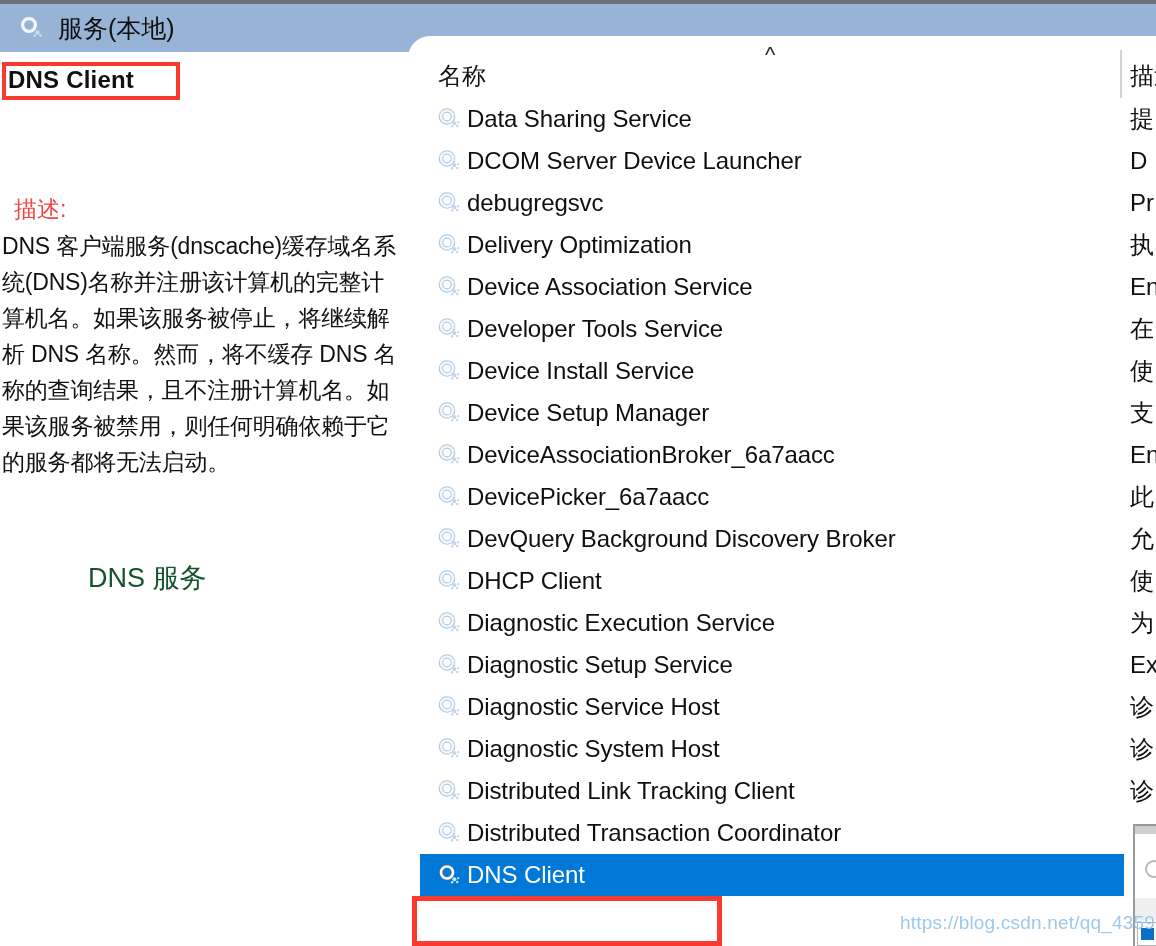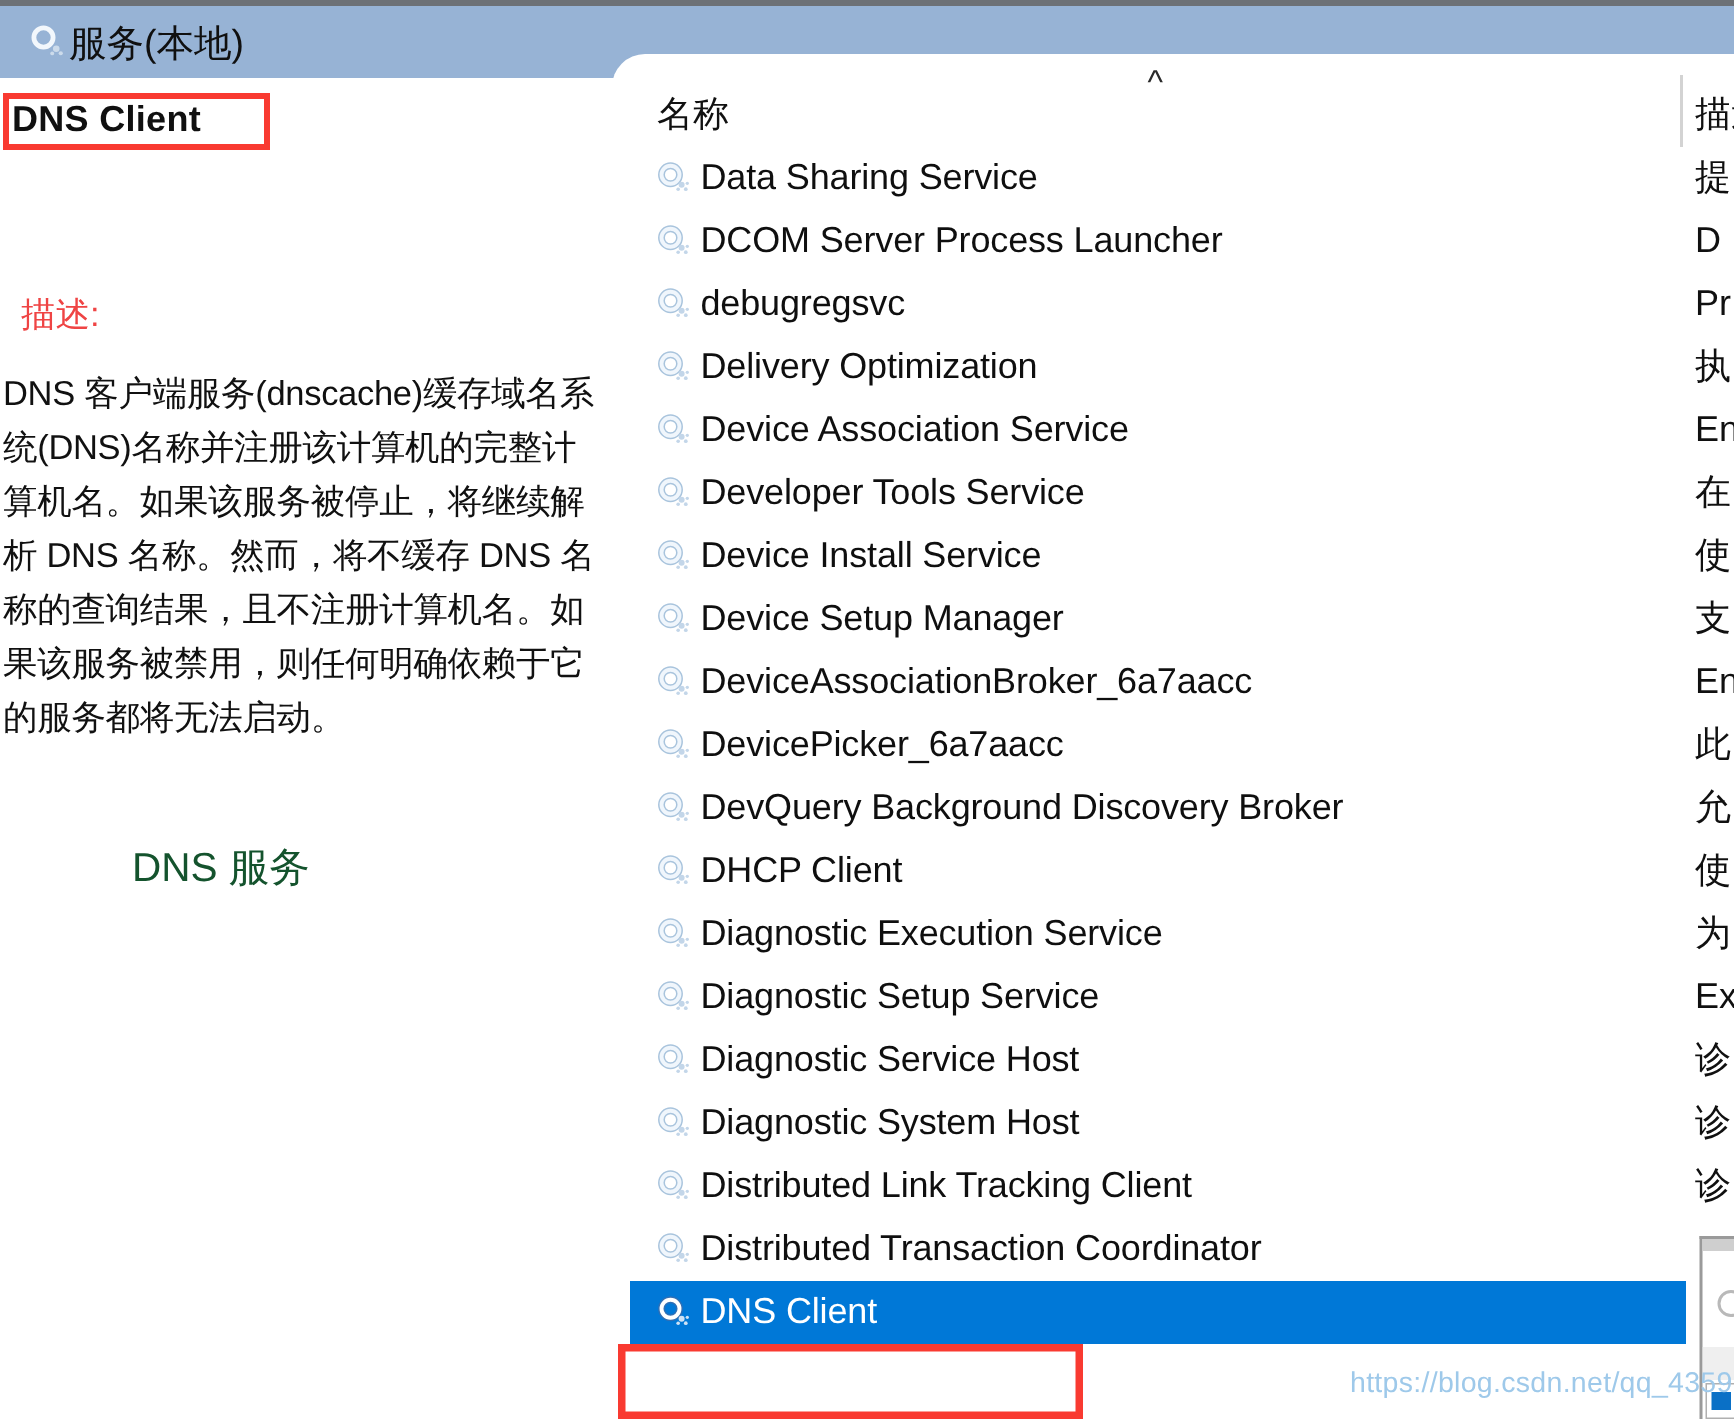--- a/index.html
+++ b/index.html
@@ -51,21 +51,21 @@
     display: flex;
     align-items: center;
     padding-left: 16px;
     box-sizing: border-box;
   }
   .header-title {
     font-size: 25px;
     color: #101010;
     font-weight: 400;
     letter-spacing: 0px;
-    margin-left: 0;
+    margin-left: 12px;
     white-space: nowrap;
   }
 
   
   .svc-icon {
     display: inline-block;
     position: relative;
     flex: 0 0 auto;
     line-height: 0;
   }
@@ -105,21 +105,21 @@
     position: absolute;
     top: 142px;
     left: 2px;
     font-size: 23px;
     color: #ef4444;
     white-space: nowrap;
     margin-left: 12px;
   }
   .desc-body {
     position: absolute;
-    top: 192px;
+    top: 176px;
     left: 2px;
     width: 404px;
     font-size: 23px;
     line-height: 36px;
     color: #111111;
     letter-spacing: -0.2px;
     word-break: break-all;
   }
 
   .annotation {
@@ -389,21 +389,21 @@
               <g fill="none" stroke="#f0f6fc" stroke-width="2.6">
                 <circle cx="11" cy="10.5" r="6"></circle>
               </g>
               <g fill="#c3d6e9">
                 <circle cx="18.4" cy="17.2" r="2.0"></circle>
                 <circle cx="21.2" cy="20.1" r="1.25"></circle>
                 <circle cx="16.1" cy="20.2" r="1.2"></circle>
                 <circle cx="22.2" cy="16.2" r="1.1"></circle>
               </g>
             </svg></span>
-          <span class="label">DCOM Server Process Launcher</span>
+          <span class="label">DCOM Server Device Launcher</span>
         </div>
         <div class="row">
           <span class="svc-icon"><svg width="26" height="26" viewBox="0 0 26 26">
               <g fill="none" stroke="#a9c4dd" stroke-width="4.6">
                 <circle cx="11" cy="10.5" r="6"></circle>
               </g>
               <g fill="none" stroke="#f0f6fc" stroke-width="2.6">
                 <circle cx="11" cy="10.5" r="6"></circle>
               </g>
               <g fill="#c3d6e9">

